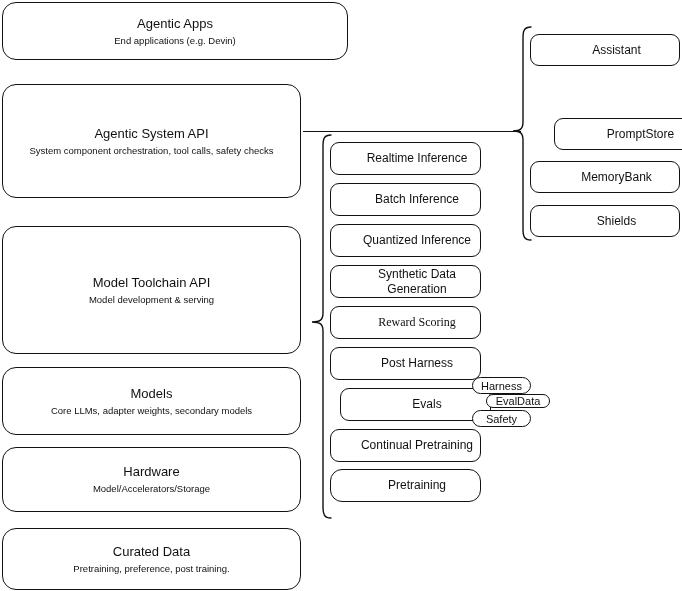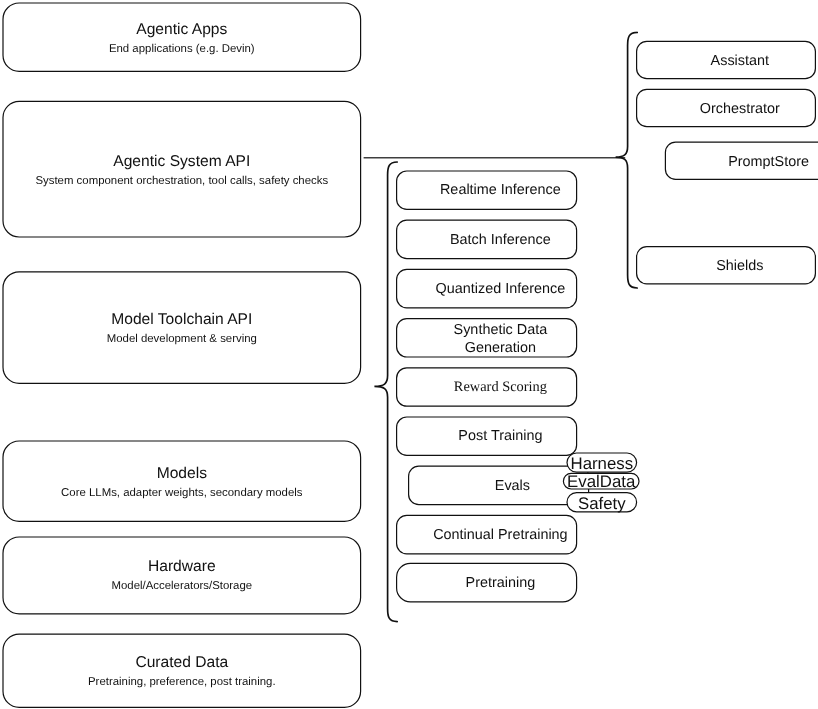--- a/index.html
+++ b/index.html
@@ -65,21 +65,21 @@
   .badge {
     position: absolute;
     box-sizing: border-box;
     border: 1.3px solid #111111;
     border-radius: 999px;
     background: #ffffff;
     display: flex;
     align-items: center;
     justify-content: center;
     text-align: center;
-    font-size: 14px;
+    font-size: 11px;
     line-height: 14px;
     color: #111111;
     z-index: 5;
   }
 
   
   .connector-line {
     position: absolute;
     background: #111111;
   }
@@ -87,31 +87,31 @@
     position: absolute;
     pointer-events: none;
   }
   .brace svg { display: block; }
 </style>
 </head>
 <body>
 
 <div id="canvas">
 
-  <div class="stack-box" style="left:2px; top:2px; width:299px; height:58px;">
+  <div class="stack-box" style="left:2px; top:2px; width:346px; height:58px;">
     <div class="stack-title">Agentic Apps</div>
     <div class="stack-sub">End applications (e.g. Devin)</div>
   </div>
 
   <div class="stack-box" style="left:2px; top:84px; width:299px; height:114px;">
     <div class="stack-title">Agentic System API</div>
     <div class="stack-sub">System component orchestration, tool calls, safety checks</div>
   </div>
 
-  <div class="stack-box" style="left:2px; top:226px; width:299px; height:94px;">
+  <div class="stack-box" style="left:2px; top:226px; width:299px; height:128px;">
     <div class="stack-title">Model Toolchain API</div>
     <div class="stack-sub">Model development &amp; serving</div>
   </div>
 
   <div class="stack-box" style="left:2px; top:367px; width:299px; height:68px;">
     <div class="stack-title">Models</div>
     <div class="stack-sub">Core LLMs, adapter weights, secondary models</div>
   </div>
 
   <div class="stack-box" style="left:2px; top:447px; width:299px; height:65px;">
@@ -128,25 +128,25 @@
 
   <div class="brace" style="left:512px; top:26px; width:20px; height:216px;">
     <svg width="20" height="216" viewBox="0 0 20 216" fill="none">
       <path d="M19 1 C12 1 11 5 11 12 L11 96 C11 103 8 105 1 105 C8 105 11 107 11 114 L11 203 C11 210 12 214 19 214" stroke="#111111" stroke-width="1.4" fill="none" stroke-linecap="round"></path>
     </svg>
   </div>
 
   <div class="cap-box" style="left:530px; top:34px; width:150px; height:32px;">
     <span>Assistant</span>
   </div>
-  <div class="cap-box" style="left:530px; top:74px; width:150px; height:32px;">
-    <span>Orchestrator</span>
-  </div>
   <div class="cap-box" style="left:554px; top:118px; width:150px; height:32px;">
     <span>PromptStore</span>
+  </div>
+  <div class="cap-box" style="left:530px; top:161px; width:150px; height:32px;">
+    <span>MemoryBank</span>
   </div>
   <div class="cap-box" style="left:530px; top:205px; width:150px; height:32px;">
     <span>Shields</span>
   </div>
 
   <div class="brace" style="left:310px; top:134px; width:22px; height:386px;">
     <svg width="22" height="386" viewBox="0 0 22 386" fill="none">
       <path d="M21 1 C14 1 13 5 13 12 L13 179 C13 186 10 188 2 188 C10 188 13 190 13 197 L13 373 C13 380 14 384 21 384" stroke="#111111" stroke-width="1.4" fill="none" stroke-linecap="round"></path>
     </svg>
   </div>
@@ -160,35 +160,35 @@
   <div class="cap-box" style="left:330px; top:224px; width:151px; height:33px;">
     <span>Quantized Inference</span>
   </div>
   <div class="cap-box" style="left:330px; top:265px; width:151px; height:33px;">
     <span>Synthetic Data Generation</span>
   </div>
   <div class="cap-box" style="left:330px; top:306px; width:151px; height:33px;font-family:Liberation Serif, serif;">
     <span>Reward Scoring</span>
   </div>
   <div class="cap-box" style="left:330px; top:347px; width:151px; height:33px;">
-    <span>Post Training</span>
+    <span>Post Harness</span>
   </div>
   <div class="cap-box" style="left:330px; top:388px; width:151px; height:33px;margin-left:10px;">
     <span>Evals</span>
   </div>
   <div class="cap-box" style="left:330px; top:429px; width:151px; height:33px;">
     <span>Continual Pretraining</span>
   </div>
   <div class="cap-box" style="left:330px; top:469px; width:151px; height:33px;border-radius:12px;">
     <span>Pretraining</span>
   </div>
 
   <div class="badge" style="left:472px; top:377px; width:59px; height:17px;">
     <span>Harness</span>
   </div>
-  <div class="badge" style="left:469px; top:394px; width:64px; height:14px;text-align:center;">
+  <div class="badge" style="left:486px; top:394px; width:64px; height:14px;text-align:center;">
     <span>EvalData</span>
   </div>
   <div class="badge" style="left:472px; top:410px; width:59px; height:17px;">
     <span>Safety</span>
   </div>
 
 </div>
 
 </body></html>

